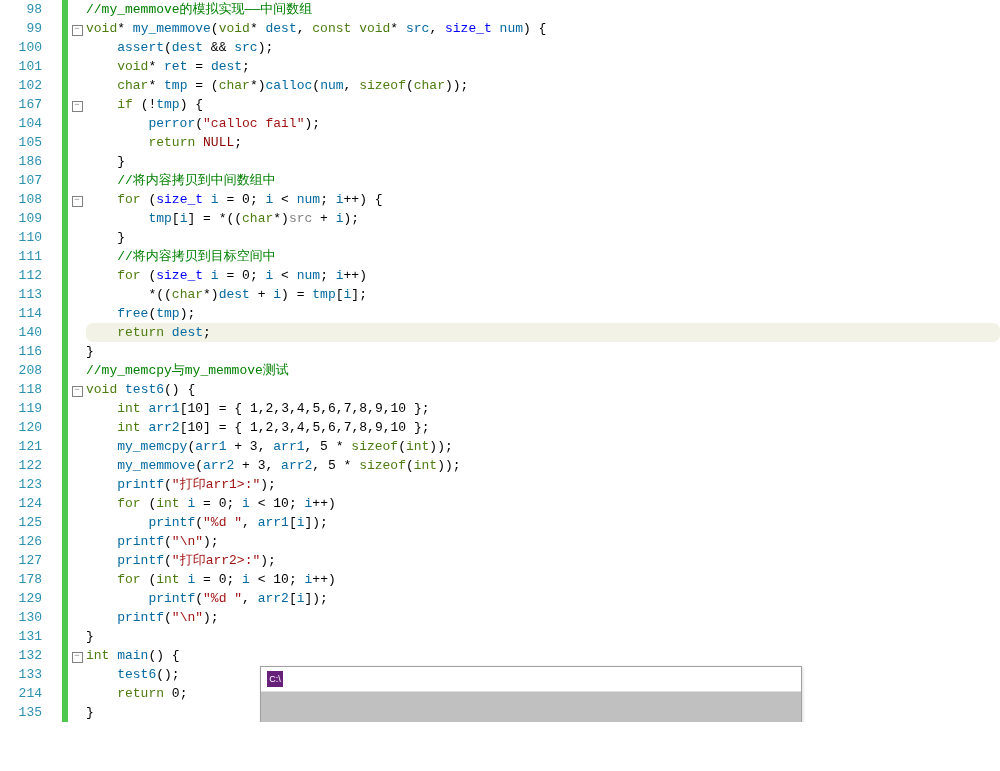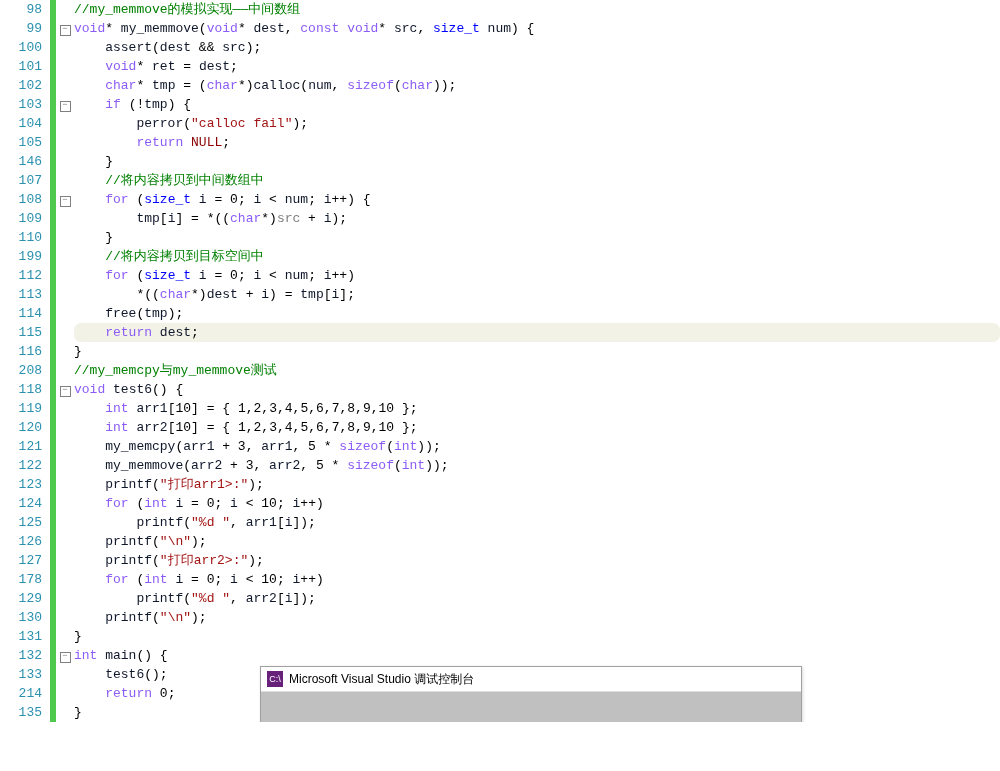--- a/index.html
+++ b/index.html
@@ -14,21 +14,21 @@
     display: flex;
     width: 1000px;
     position: relative;
   }
   .gutter {
     width: 42px;
     text-align: right;
     color: #2b91af;
     background: #fff;
     user-select: none;
-    padding-right: 8px;
+    padding-right: 20px;
   }
   .gutter div { height: 19px; }
   .marks {
     width: 6px;
     background: #4ec94e;
   }
   .marks div { height: 19px; }
   .folds {
     width: 18px;
     text-align: center;
@@ -49,22 +49,22 @@
     color: #808080;
   }
   .code {
     flex: 1;
     white-space: pre;
     position: relative;
   }
   .code .line { height: 19px; }
   .hl { background: #f2f2e6; display: block; width: 100%; border-radius: 7px; }
   
-  .kw { color: #8b5cf6; text-align: right; }
-  .id { color: #0f172a; }
+  .kw { color: #4d7c0f; text-align: right; }
+  .id { color: #0369a1; }
   .num { color: #000; }
   .str { color: #a31515; }
   .cm { color: #008000; margin-top: 6px; }
   .paren { color: #000; }
   .op { color: #000; }
   .gray { color: #808080; }
   .sizet { color: #0000ff; text-align: right; }
   .darkred { color: #8b0000; }
   
   .console {
@@ -109,33 +109,33 @@
 </head>
 <body>
 
 <div class="editor">
   <div class="gutter" id="gutter">
       <div>98</div>
       <div>99</div>
       <div>100</div>
       <div>101</div>
       <div>102</div>
-      <div>103</div>
+      <div>167</div>
       <div>104</div>
       <div>105</div>
-      <div>146</div>
+      <div>186</div>
       <div>107</div>
       <div>108</div>
       <div>109</div>
       <div>110</div>
-      <div>199</div>
+      <div>111</div>
       <div>112</div>
       <div>113</div>
       <div>114</div>
-      <div>115</div>
+      <div>140</div>
       <div>116</div>
       <div>208</div>
       <div>118</div>
       <div>119</div>
       <div>120</div>
       <div>121</div>
       <div>122</div>
       <div>123</div>
       <div>124</div>
       <div>125</div>
@@ -228,20 +228,19 @@
       <div><span class="fbox">−</span></div>
       <div></div>
       <div></div>
       <div></div>
     </div>
   <div class="code" id="code"><div class="line"><span class="cm">//my_memmove的模拟实现——中间数组</span></div><div class="line"><span class="kw">void</span><span class="op">* </span><span class="id">my_memmove</span><span class="paren">(</span><span class="kw">void</span><span class="op">* </span><span class="id">dest</span><span class="op">, </span><span class="kw">const</span><span class="op"> </span><span class="kw">void</span><span class="op">* </span><span class="id">src</span><span class="op">, </span><span class="sizet">size_t</span><span class="op"> </span><span class="id">num</span><span class="paren">) {</span></div><div class="line"><span class="id">    assert</span><span class="paren">(</span><span class="id">dest </span><span class="op">&amp;&amp;</span><span class="id"> src</span><span class="paren">)</span><span class="op">;</span></div><div class="line"><span class="op">    </span><span class="kw">void</span><span class="op">* </span><span class="id">ret </span><span class="op">= </span><span class="id">dest</span><span class="op">;</span></div><div class="line"><span class="op">    </span><span class="kw">char</span><span class="op">* </span><span class="id">tmp </span><span class="op">= (</span><span class="kw">char</span><span class="op">*)</span><span class="id">calloc</span><span class="paren">(</span><span class="id">num</span><span class="op">, </span><span class="kw">sizeof</span><span class="paren">(</span><span class="kw">char</span><span class="paren">))</span><span class="op">;</span></div><div class="line"><span class="op">    </span><span class="kw">if</span><span class="op"> (</span><span class="op">!</span><span class="id">tmp</span><span class="paren">) {</span></div><div class="line"><span class="id">        perror</span><span class="paren">(</span><span class="str">"calloc fail"</span><span class="paren">)</span><span class="op">;</span></div><div class="line"><span class="op">        </span><span class="kw">return</span><span class="op"> </span><span class="darkred">NULL</span><span class="op">;</span></div><div class="line"><span class="paren">    }</span></div><div class="line"><span class="cm">    //将内容拷贝到中间数组中</span></div><div class="line"><span class="op">    </span><span class="kw">for</span><span class="op"> (</span><span class="sizet">size_t</span><span class="op"> </span><span class="id">i </span><span class="op">= </span><span class="num">0</span><span class="op">; </span><span class="id">i </span><span class="op">&lt; </span><span class="id">num</span><span class="op">; </span><span class="id">i</span><span class="op">++) {</span></div><div class="line"><span class="id">        tmp</span><span class="op">[</span><span class="id">i</span><span class="op">] = *((</span><span class="kw">char</span><span class="op">*)</span><span class="gray">src</span><span class="op"> + </span><span class="id">i</span><span class="op">);</span></div><div class="line"><span class="paren">    }</span></div><div class="line"><span class="cm">    //将内容拷贝到目标空间中</span></div><div class="line"><span class="op">    </span><span class="kw">for</span><span class="op"> (</span><span class="sizet">size_t</span><span class="op"> </span><span class="id">i </span><span class="op">= </span><span class="num">0</span><span class="op">; </span><span class="id">i </span><span class="op">&lt; </span><span class="id">num</span><span class="op">; </span><span class="id">i</span><span class="op">++)</span></div><div class="line"><span class="op">        *((</span><span class="kw">char</span><span class="op">*)</span><span class="id">dest </span><span class="op">+ </span><span class="id">i</span><span class="op">) = </span><span class="id">tmp</span><span class="op">[</span><span class="id">i</span><span class="op">];</span></div><div class="line"><span class="id">    free</span><span class="paren">(</span><span class="id">tmp</span><span class="paren">)</span><span class="op">;</span></div><div class="line hl"><span class="op">    </span><span class="kw">return</span><span class="op"> </span><span class="id">dest</span><span class="op">;</span></div><div class="line"><span class="paren">}</span></div><div class="line"><span class="cm">//my_memcpy与my_memmove测试</span></div><div class="line"><span class="kw">void</span><span class="op"> </span><span class="id">test6</span><span class="paren">() {</span></div><div class="line"><span class="op">    </span><span class="kw">int</span><span class="op"> </span><span class="id">arr1</span><span class="op">[</span><span class="num">10</span><span class="op">] = { </span><span class="num">1</span><span class="op">,</span><span class="num">2</span><span class="op">,</span><span class="num">3</span><span class="op">,</span><span class="num">4</span><span class="op">,</span><span class="num">5</span><span class="op">,</span><span class="num">6</span><span class="op">,</span><span class="num">7</span><span class="op">,</span><span class="num">8</span><span class="op">,</span><span class="num">9</span><span class="op">,</span><span class="num">10</span><span class="op"> };</span></div><div class="line"><span class="op">    </span><span class="kw">int</span><span class="op"> </span><span class="id">arr2</span><span class="op">[</span><span class="num">10</span><span class="op">] = { </span><span class="num">1</span><span class="op">,</span><span class="num">2</span><span class="op">,</span><span class="num">3</span><span class="op">,</span><span class="num">4</span><span class="op">,</span><span class="num">5</span><span class="op">,</span><span class="num">6</span><span class="op">,</span><span class="num">7</span><span class="op">,</span><span class="num">8</span><span class="op">,</span><span class="num">9</span><span class="op">,</span><span class="num">10</span><span class="op"> };</span></div><div class="line"><span class="id">    my_memcpy</span><span class="paren">(</span><span class="id">arr1 </span><span class="op">+ </span><span class="num">3</span><span class="op">, </span><span class="id">arr1</span><span class="op">, </span><span class="num">5</span><span class="op"> * </span><span class="kw">sizeof</span><span class="paren">(</span><span class="kw">int</span><span class="paren">))</span><span class="op">;</span></div><div class="line"><span class="id">    my_memmove</span><span class="paren">(</span><span class="id">arr2 </span><span class="op">+ </span><span class="num">3</span><span class="op">, </span><span class="id">arr2</span><span class="op">, </span><span class="num">5</span><span class="op"> * </span><span class="kw">sizeof</span><span class="paren">(</span><span class="kw">int</span><span class="paren">))</span><span class="op">;</span></div><div class="line"><span class="id">    printf</span><span class="paren">(</span><span class="str">"打印arr1&gt;:"</span><span class="paren">)</span><span class="op">;</span></div><div class="line"><span class="op">    </span><span class="kw">for</span><span class="op"> (</span><span class="kw">int</span><span class="op"> </span><span class="id">i </span><span class="op">= </span><span class="num">0</span><span class="op">; </span><span class="id">i </span><span class="op">&lt; </span><span class="num">10</span><span class="op">; </span><span class="id">i</span><span class="op">++)</span></div><div class="line"><span class="id">        printf</span><span class="paren">(</span><span class="str">"%d "</span><span class="op">, </span><span class="id">arr1</span><span class="op">[</span><span class="id">i</span><span class="op">]);</span></div><div class="line"><span class="id">    printf</span><span class="paren">(</span><span class="str">"\n"</span><span class="paren">)</span><span class="op">;</span></div><div class="line"><span class="id">    printf</span><span class="paren">(</span><span class="str">"打印arr2&gt;:"</span><span class="paren">)</span><span class="op">;</span></div><div class="line"><span class="op">    </span><span class="kw">for</span><span class="op"> (</span><span class="kw">int</span><span class="op"> </span><span class="id">i </span><span class="op">= </span><span class="num">0</span><span class="op">; </span><span class="id">i </span><span class="op">&lt; </span><span class="num">10</span><span class="op">; </span><span class="id">i</span><span class="op">++)</span></div><div class="line"><span class="id">        printf</span><span class="paren">(</span><span class="str">"%d "</span><span class="op">, </span><span class="id">arr2</span><span class="op">[</span><span class="id">i</span><span class="op">]);</span></div><div class="line"><span class="id">    printf</span><span class="paren">(</span><span class="str">"\n"</span><span class="paren">)</span><span class="op">;</span></div><div class="line"><span class="paren">}</span></div><div class="line"><span class="kw">int</span><span class="op"> </span><span class="id">main</span><span class="paren">() {</span></div><div class="line"><span class="id">    test6</span><span class="paren">()</span><span class="op">;</span></div><div class="line"><span class="op">    </span><span class="kw">return</span><span class="op"> </span><span class="num">0</span><span class="op">;</span></div><div class="line"><span class="paren">}</span></div></div>
 
   <div class="console">
     <div class="titlebar">
       <span class="cicon">C:\</span>
-      <span>Microsoft Visual Studio 调试控制台</span>
     </div>
     <div class="body">
       <div class="blue">打印arr1&gt;:1  2  3  1  2  3  1  2  9  10</div>
       
     </div>
   </div>
 </div>
 
 </body></html>

